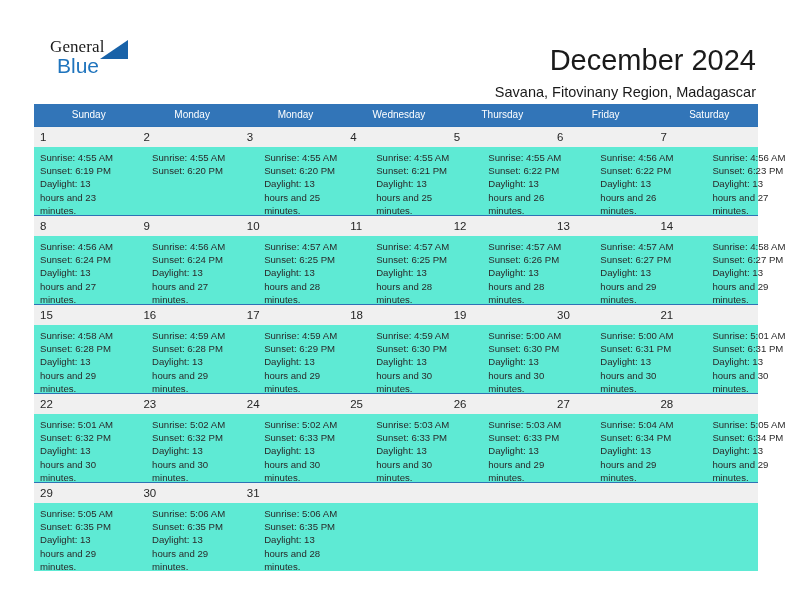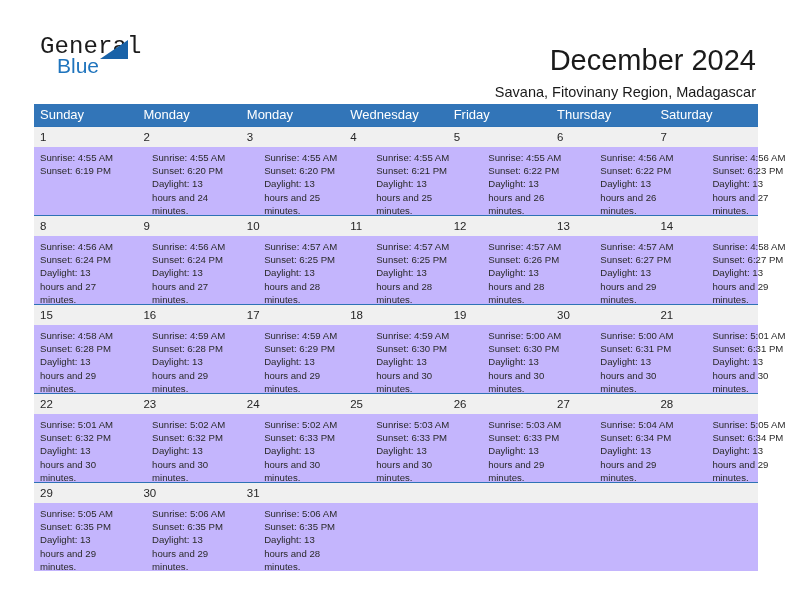--- a/index.html
+++ b/index.html
@@ -33,26 +33,26 @@
 
   .brand {
     position: absolute;
     left: 34px;
     top: 36px;
     width: 180px;
     height: 50px;
   }
   .brand-general {
     position: absolute;
-    left: 6px;
+    left: 16px;
     top: 0;
-    font-size: 24px;
+    font-size: 17px;
     letter-spacing: 0.1px;
     color: #1b1b1b;
-    font-family: Liberation Mono, monospace;
+    font-family: Liberation Serif, serif;
     line-height: 22px;
   }
   .brand-blue {
     position: absolute;
     left: 23px;
     top: 19px;
     font-size: 21px;
     color: #1f74bd;
     font-family: "Liberation Sans", sans-serif;
     line-height: 22px;
@@ -102,23 +102,24 @@
   .dow-row {
     display: flex;
     width: 100%;
     background: #3275b8;
   }
   .dow-cell {
     width: 103.42px;
     box-sizing: border-box;
     padding: 4px 0 4px 6px;
     color: #ffffff;
-    font-size: 13px;
+    font-size: 10px;
     line-height: 14px;
     white-space: nowrap;
+    text-align: center;
   }
 
   .week {
     width: 100%;
     border-top: 1.3px solid #2e72b5;
   }
   .week:first-of-type {
     border-top: none;
   }
   .week-dates {
@@ -130,21 +131,21 @@
     width: 103.42px;
     box-sizing: border-box;
     padding: 3px 0 3px 6px;
     font-size: 11.5px;
     line-height: 14px;
     color: #262626;
   }
   .week-body {
     display: flex;
     width: 100%;
-    background: #c4b5fd;
+    background: #5eead4;
     height: 68px;
     gap: 29px;
   }
   .info-cell {
     width: 103.42px;
     box-sizing: border-box;
     padding: 4px 4px 0 6px;
     font-size: 9.6px;
     line-height: 13.2px;
     color: #2a2a2a;
@@ -176,44 +177,44 @@
 
   </div>
 
   <div class="calendar">
 
     <div class="dow-row">
       <div class="dow-cell">Sunday</div>
       <div class="dow-cell">Monday</div>
       <div class="dow-cell">Monday</div>
       <div class="dow-cell">Wednesday</div>
+      <div class="dow-cell">Thursday</div>
       <div class="dow-cell">Friday</div>
-      <div class="dow-cell">Thursday</div>
       <div class="dow-cell">Saturday</div>
     </div>
 
     <div class="week">
       <div class="week-dates">
         <div class="date-cell">1</div>
         <div class="date-cell">2</div>
         <div class="date-cell">3</div>
         <div class="date-cell">4</div>
         <div class="date-cell">5</div>
         <div class="date-cell">6</div>
         <div class="date-cell">7</div>
       </div>
       <div class="week-body">
         <div class="info-cell">
           <div class="info-line">Sunrise: 4:55 AM</div>
           <div class="info-line">Sunset: 6:19 PM</div>
+          <div class="info-line wrap">Daylight: 13 hours and 23 minutes.</div>
         </div>
         <div class="info-cell">
           <div class="info-line">Sunrise: 4:55 AM</div>
           <div class="info-line">Sunset: 6:20 PM</div>
-          <div class="info-line wrap">Daylight: 13 hours and 24 minutes.</div>
         </div>
         <div class="info-cell">
           <div class="info-line">Sunrise: 4:55 AM</div>
           <div class="info-line">Sunset: 6:20 PM</div>
           <div class="info-line wrap">Daylight: 13 hours and 25 minutes.</div>
         </div>
         <div class="info-cell">
           <div class="info-line">Sunrise: 4:55 AM</div>
           <div class="info-line">Sunset: 6:21 PM</div>
           <div class="info-line wrap">Daylight: 13 hours and 25 minutes.</div>

